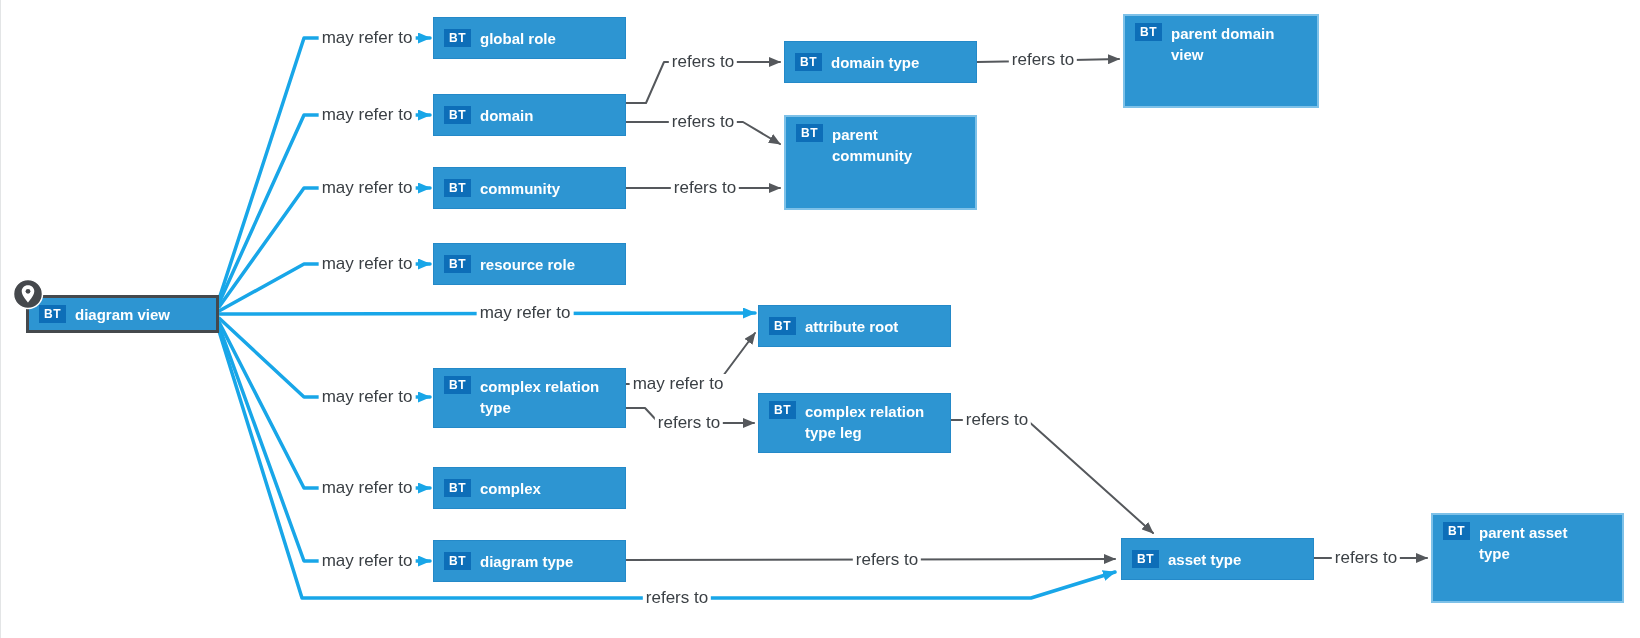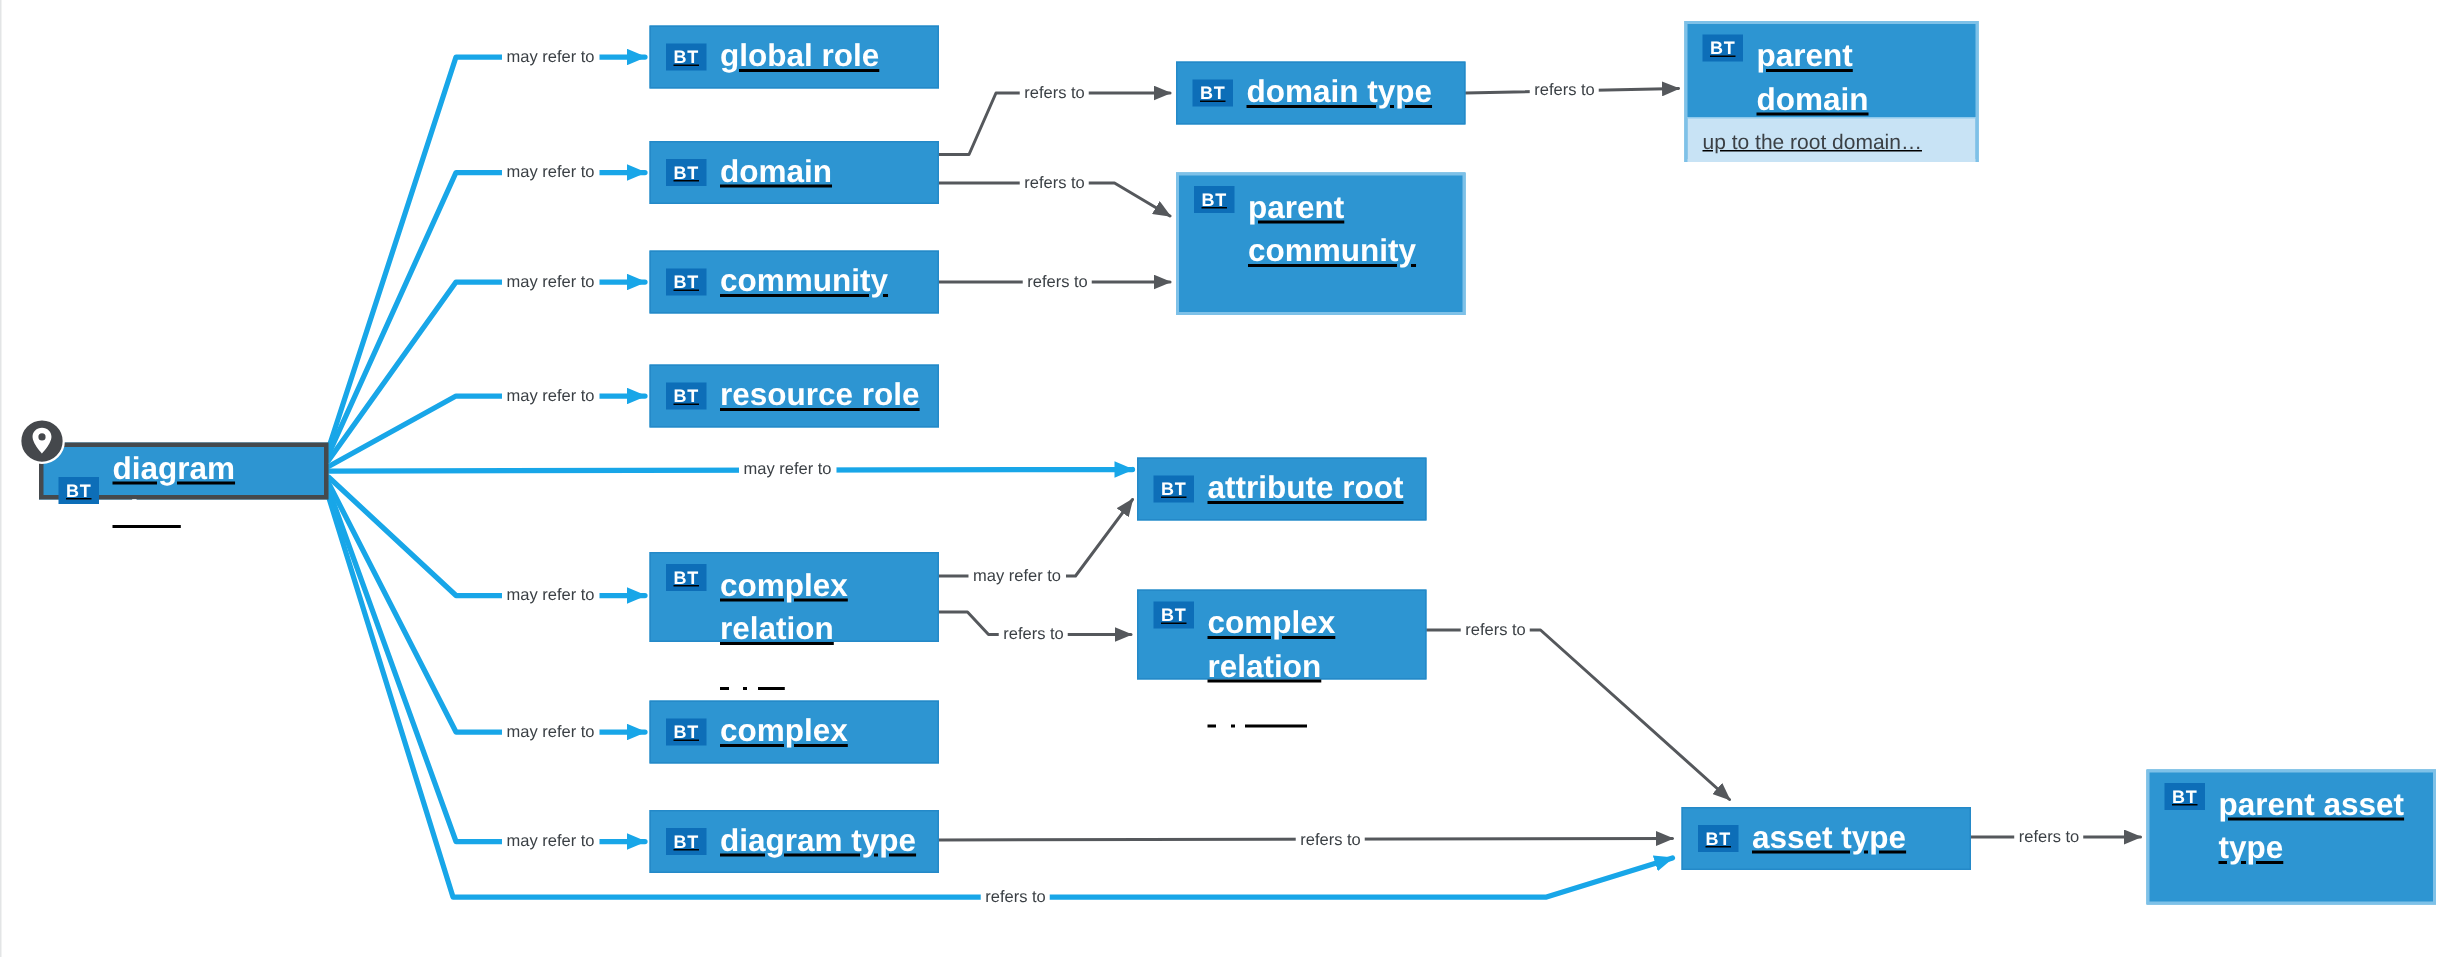--- a/index.html
+++ b/index.html
@@ -5,44 +5,43 @@
   html,body{margin:0;padding:0;background:#ffffff;}
   #stage{
     position:relative;width:1640px;height:638px;overflow:hidden;
     background:#ffffff;border-left:1px solid #e3e5e6;
     font-family:"Liberation Sans",sans-serif;
   }
   #stage svg.edges{position:absolute;left:0;top:0;}
   .edge-label{
     position:absolute;transform:translate(-50%,-50%);
     background:#ffffff;padding:0 3px;white-space:nowrap;
-    font-size:11px;color:var(--label-text,#3b4045);
+    font-size:17px;color:var(--label-text,#3b4045);
     font-family:"Liberation Sans",sans-serif;z-index:2;
   }
   .node{
     position:absolute;box-sizing:border-box;display:flex;flex-direction:column;
     background:var(--node-fill,#2d95d2);border:1px solid var(--node-border,#2489c8);
     z-index:3;
-    text-decoration:underline;
   }
   .node.compound{border:2px solid var(--compound-border,#7ec1e8);}
   .node.selected{border:3px solid var(--selected-border,#45494d);}
   .node-title{
     display:flex;align-items:center;gap:9px;
     padding:0 8px 0 10px;box-sizing:border-box;flex:1 1 auto;
   }
   .node.tall > .node-title{align-items:flex-start;padding-top:7px;flex:0 0 auto;}
   .badge{
     display:inline-block;flex:0 0 auto;
     background:var(--badge-bg,#0d6eb8);color:#fff;
     font-weight:bold;font-size:12px;line-height:1;
     padding:3px 5px;letter-spacing:.5px;
   }
   .node-label{
-    color:#fff;font-weight:bold;font-size:21px;line-height:1.4;
+    color:#fff;font-weight:bold;font-size:15px;line-height:1.4;
     white-space:pre-line;
   }
   .node-strip{
     flex:0 0 auto;box-sizing:border-box;
     background:var(--strip-bg,#c8e3f5);border-top:1px solid var(--strip-border,#8ec9ec);
     color:var(--strip-text,#3b4045);font-size:14px;
     display:flex;align-items:center;padding-left:10px;white-space:nowrap;overflow:hidden;
   }
   .pin{position:absolute;left:-17px;top:-20px;width:32px;height:32px;z-index:4;}
 </style>
@@ -168,21 +167,20 @@
         <span class="node-label">parent
 community</span>
       </div>
     </div>
     <div class="node compound tall" style="left: 1122px; top: 14px; width: 196px; height: 94px;">
       <div class="node-title" style="height: 62px;">
         <span class="badge">BT</span>
         <span class="node-label">parent domain
 view</span>
       </div>
-      <div class="node-strip" style="height: 30px;">up to the root domain…</div>
     </div>
     <div class="node tall" style="left: 757px; top: 393px; width: 193px; height: 60px;">
       <div class="node-title">
         <span class="badge">BT</span>
         <span class="node-label">complex relation
 type leg</span>
       </div>
     </div>
     <div class="node" style="left: 1120px; top: 538px; width: 193px; height: 42px;">
       <div class="node-title">

